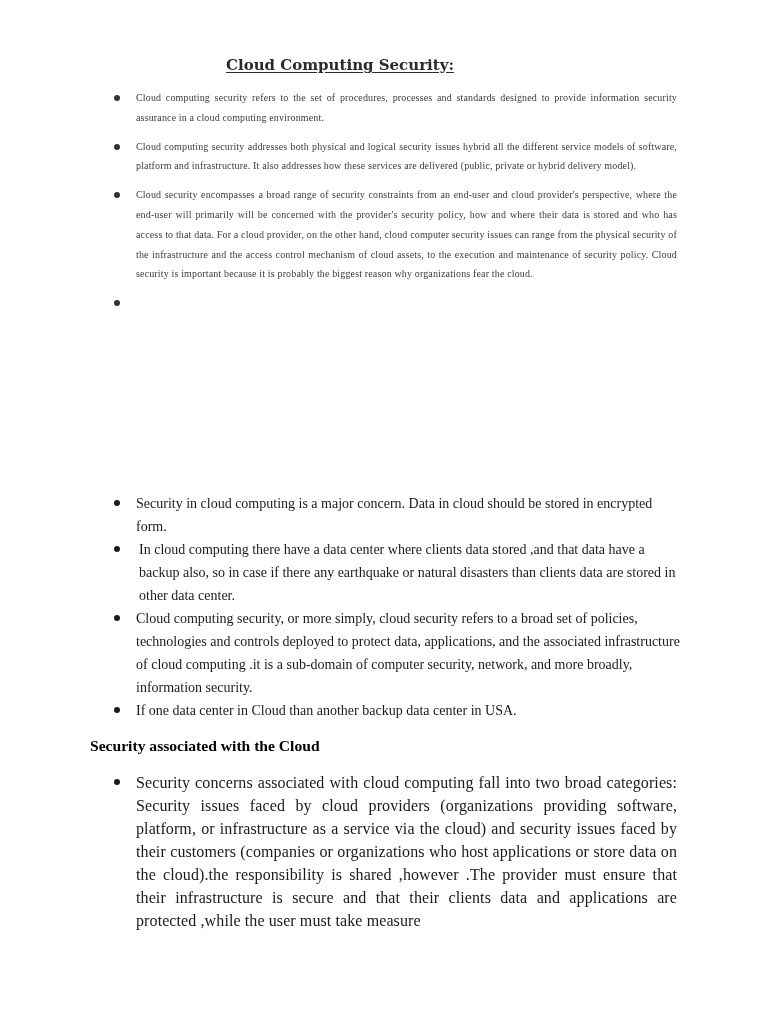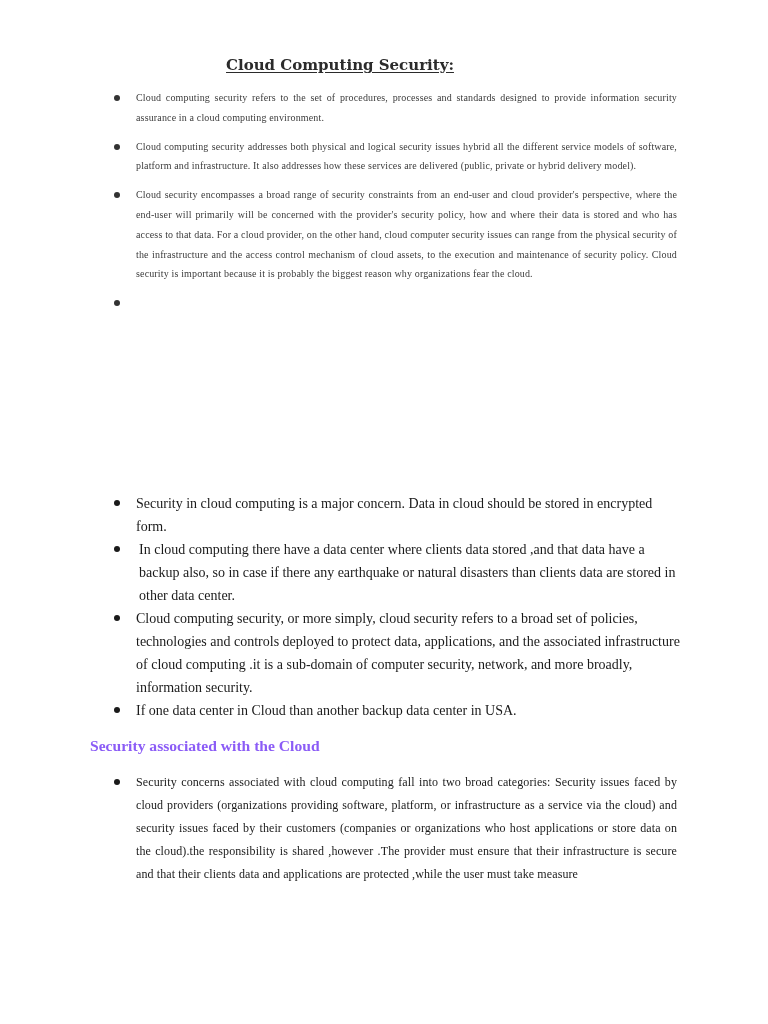--- a/index.html
+++ b/index.html
@@ -113,28 +113,28 @@
       padding-left: 3px;
     }
     .section-heading {
       position: absolute;
       top: 737px;
       left: 90px;
       margin: 0;
       font-family: "Liberation Serif", serif;
       font-weight: bold;
       font-size: 15.6px;
-      color: #8b5cf6;
+      color: #000000;
     }
     .group-c {
       top: 771px;
     }
     .group-c .text {
       font-family: "Liberation Serif", serif;
-      font-size: 12px;
+      font-size: 16px;
       line-height: 23px;
       text-align: justify;
       color: #1a1a1a;
       letter-spacing: 0.1px;
     }
     .group-c .bullet {
       top: 8px;
     }
   </style>
 </head>

